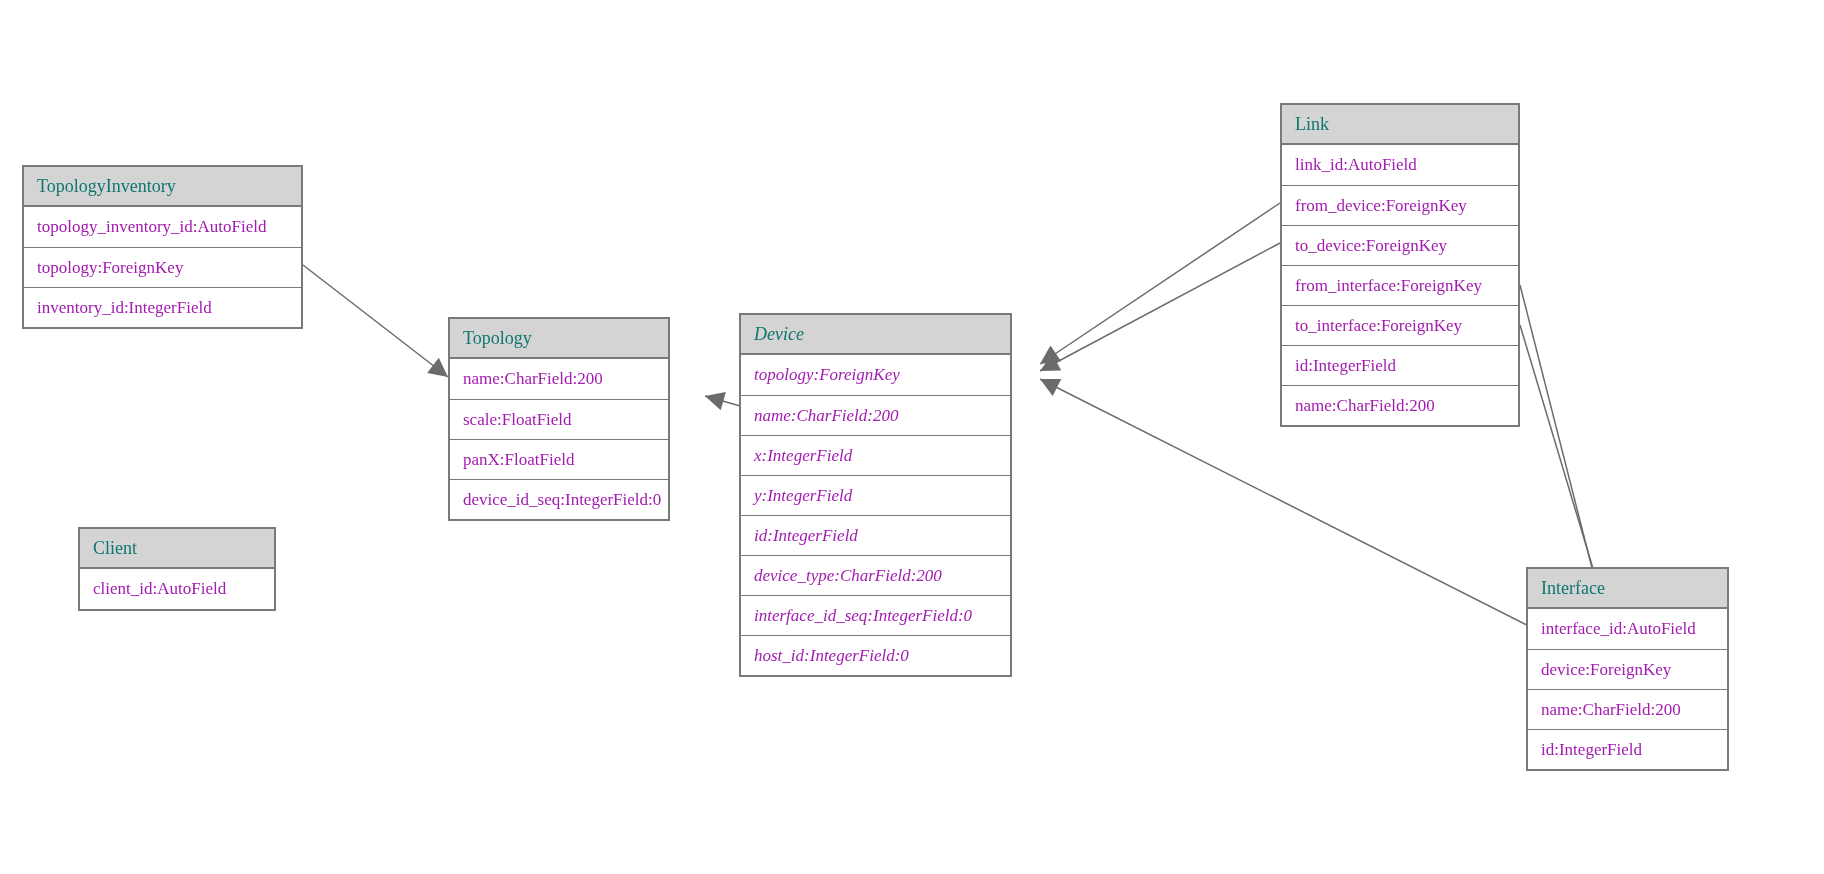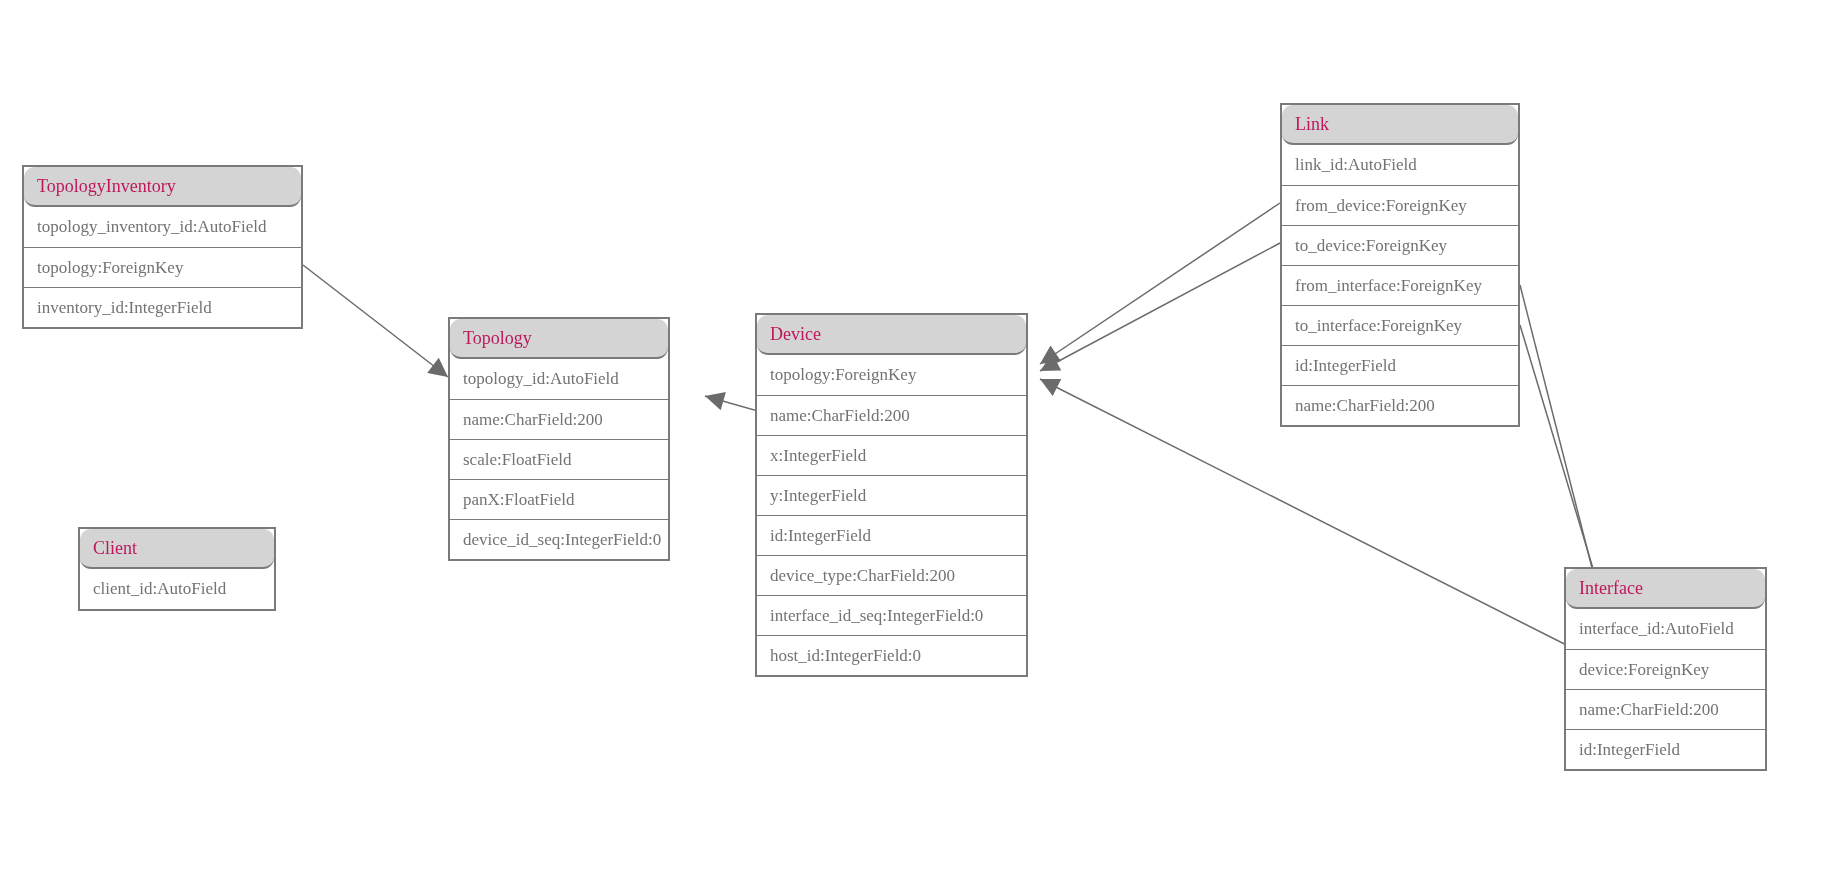--- a/index.html
+++ b/index.html
@@ -22,32 +22,31 @@
     border: 2px solid #7a7a7a;
     box-sizing: border-box;
   }
   .er-header {
     height: 40px;
     line-height: 38px;
     padding: 0 13px;
     background: #d4d4d4;
     border-bottom: 2px solid #7a7a7a;
     font-size: 18px;
-    color: #be185d;
+    color: #0f766e;
     white-space: nowrap;
     overflow: hidden;
     box-sizing: border-box;
-    border-radius: 11px;
   }
   .er-row {
     height: 40px;
     line-height: 39px;
     padding: 0 13px;
     font-size: 17px;
-    color: #737373;
+    color: #a21caf;
     white-space: nowrap;
     overflow: hidden;
     box-sizing: border-box;
   }
   .er-row + .er-row { border-top: 1px solid #7a7a7a; }
 </style>
 </head>
 <body>
 
 <div class="canvas">
@@ -66,51 +65,50 @@
       <line x1="1520" y1="325" x2="1609" y2="622" stroke="#6b6b6b" stroke-width="1.5" marker-end="url(#arrow)"></line>
     </svg>
 <div class="er-table" style="left: 22px; top: 165px; width: 281px;">
       <div class="er-header">TopologyInventory</div>
       <div class="er-row">topology_inventory_id:AutoField</div>
       <div class="er-row">topology:ForeignKey</div>
       <div class="er-row">inventory_id:IntegerField</div>
     </div>
     <div class="er-table" style="left: 448px; top: 317px; width: 222px;">
       <div class="er-header">Topology</div>
-      <div class="er-row">topology_id:AutoField</div>
       <div class="er-row">name:CharField:200</div>
       <div class="er-row">scale:FloatField</div>
       <div class="er-row">panX:FloatField</div>
       <div class="er-row">device_id_seq:IntegerField:0</div>
     </div>
     <div class="er-table" style="left: 78px; top: 527px; width: 198px;">
       <div class="er-header">Client</div>
       <div class="er-row">client_id:AutoField</div>
     </div>
-    <div class="er-table" style="left: 755px; top: 313px; width: 273px;">
+    <div class="er-table" style="left: 739px; top: 313px; width: 273px; font-style: italic;">
       <div class="er-header">Device</div>
       <div class="er-row">topology:ForeignKey</div>
       <div class="er-row">name:CharField:200</div>
       <div class="er-row">x:IntegerField</div>
       <div class="er-row">y:IntegerField</div>
       <div class="er-row">id:IntegerField</div>
       <div class="er-row">device_type:CharField:200</div>
       <div class="er-row">interface_id_seq:IntegerField:0</div>
       <div class="er-row">host_id:IntegerField:0</div>
     </div>
     <div class="er-table" style="left: 1280px; top: 103px; width: 240px;">
       <div class="er-header">Link</div>
       <div class="er-row">link_id:AutoField</div>
       <div class="er-row">from_device:ForeignKey</div>
       <div class="er-row">to_device:ForeignKey</div>
       <div class="er-row">from_interface:ForeignKey</div>
       <div class="er-row">to_interface:ForeignKey</div>
       <div class="er-row">id:IntegerField</div>
       <div class="er-row">name:CharField:200</div>
     </div>
-    <div class="er-table" style="left: 1564px; top: 567px; width: 203px;">
+    <div class="er-table" style="left: 1526px; top: 567px; width: 203px;">
       <div class="er-header">Interface</div>
       <div class="er-row">interface_id:AutoField</div>
       <div class="er-row">device:ForeignKey</div>
       <div class="er-row">name:CharField:200</div>
       <div class="er-row">id:IntegerField</div>
     </div>
   </div>
 
 </body></html>

